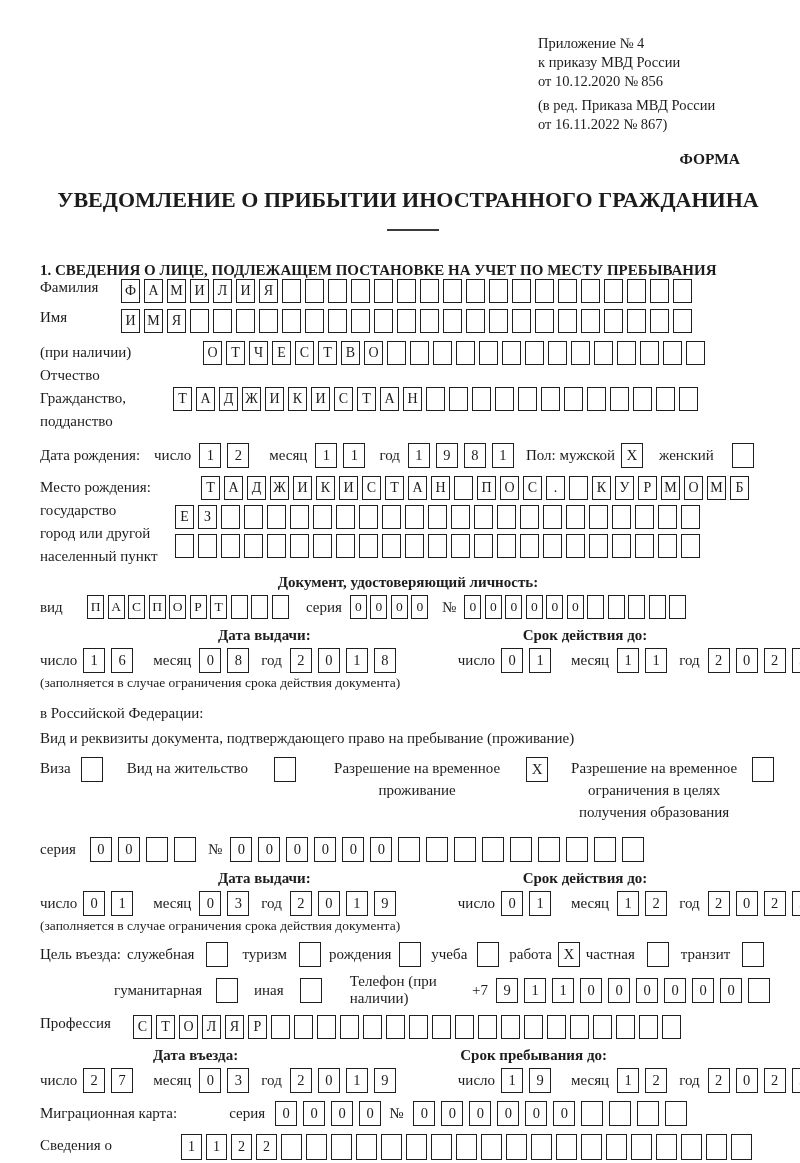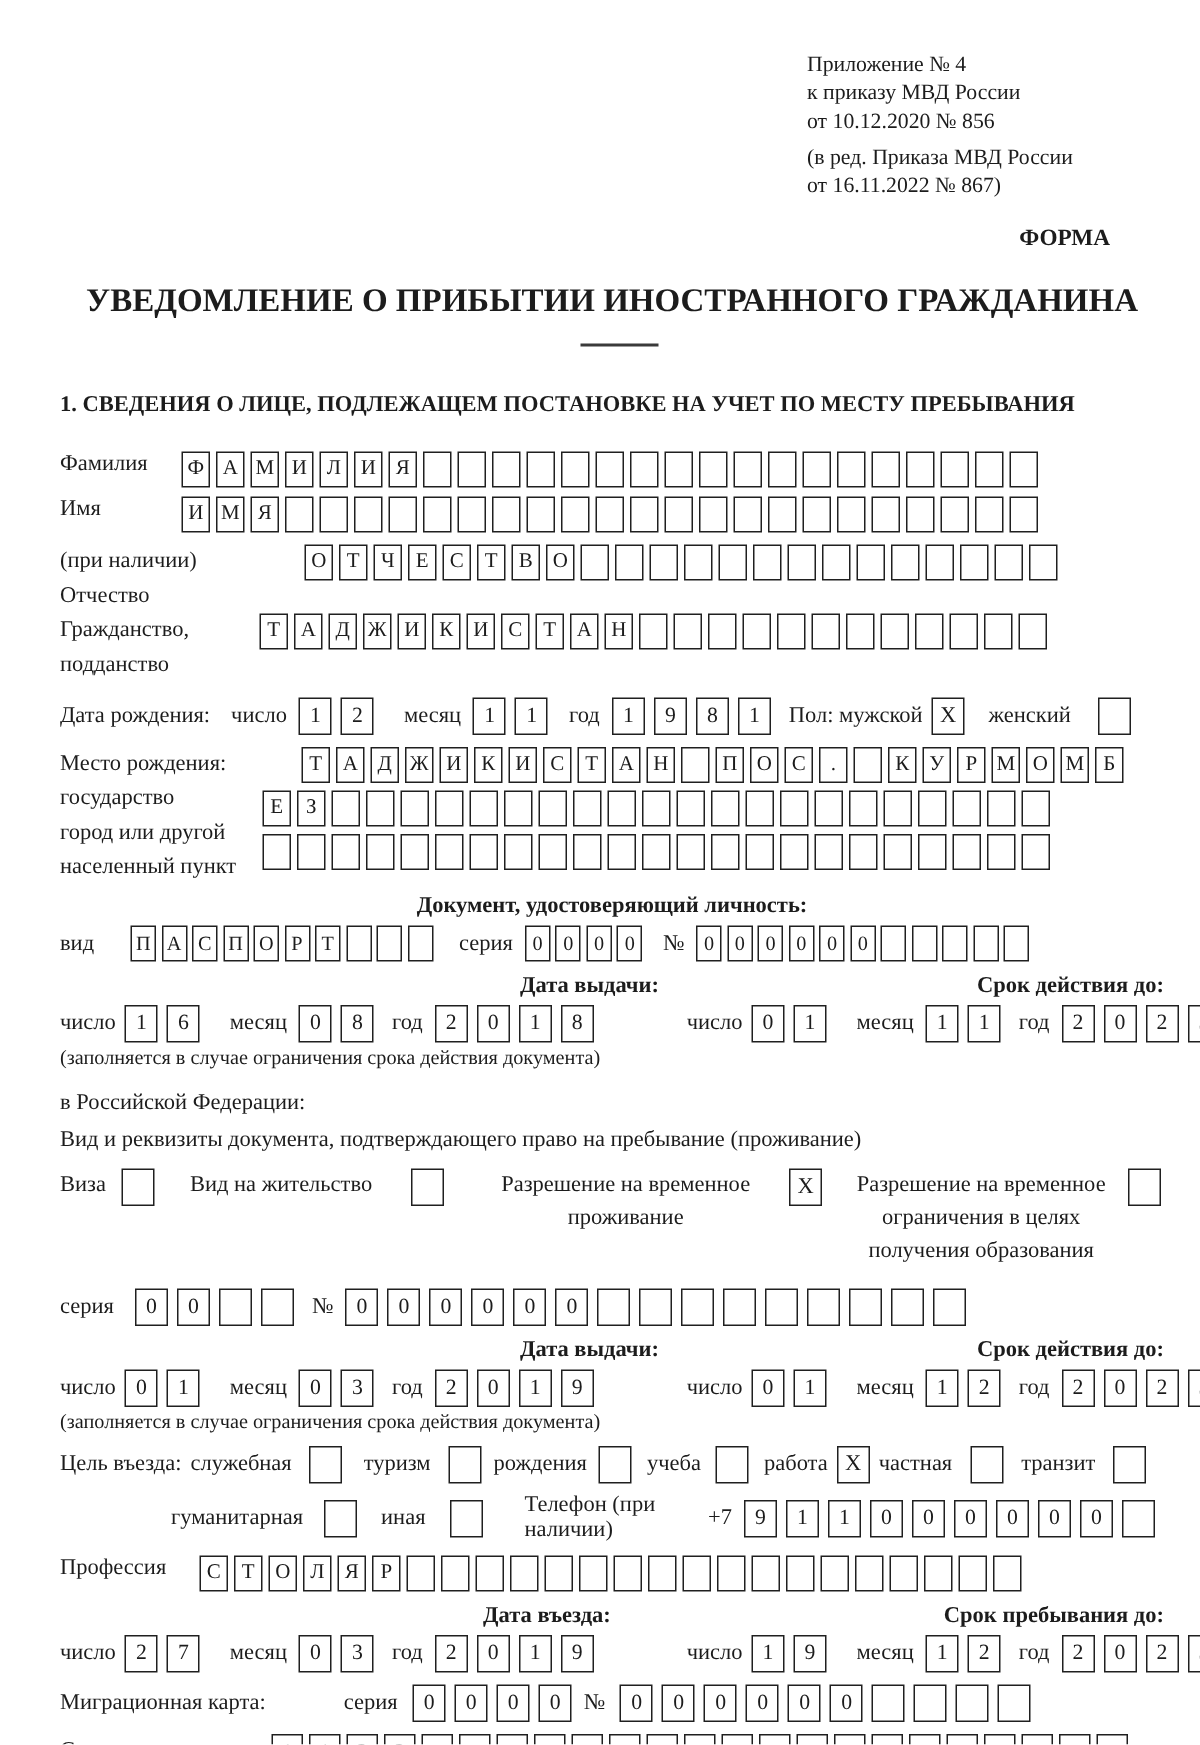--- a/index.html
+++ b/index.html
@@ -27,25 +27,25 @@
     align-items:center; justify-content:center;
     font-size:14px; background:#fff;
   }
   .cell  { width:19px; height:24px; margin-right:4px; }
   .c-sm .cell { width:17px; height:24px; margin-right:3.5px; font-size:13.5px; }
   .c-dt .cell { width:22px; height:25px; margin-right:6px; font-size:14.5px; }
   .c-lg .cell { width:21px; height:26px; margin-right:4px; }
   .cbox { width:22px; height:25px; font-size:15px; }
   .inl { display:flex; align-items:center; }
   .mini-lbl { margin:0 8px 0 14px; }
-  .hdr-line { font-weight:bold;justify-content:flex-end; }
+  .hdr-line { font-weight:bold; }
   .note { font-size:13.5px; text-align:left; padding-right:4px; margin-top:2px; }
   .center-bold { text-align:center; font-weight:bold; margin-top:6px; }
   
-  .mt4{margin-top:4px}.mt6{margin-top:6px}.mt8{margin-top:8px}.mt10{margin-top:10px}.mt14{margin-top:14px}.mt22{margin-top:22px}
+  .mt4{margin-top:4px}.mt6{margin-top:6px}.mt8{margin-top:8px}.mt10{margin-top:10px}.mt14{margin-top:14px}.mt22{}
   .w-surname { width:81px; }
   .w-patr { width:163px; }
   .w-cit  { width:133px; }
   .w-birthpl { width:135px; }
   .opts { display:flex; align-items:flex-start; margin-top:6px; }
   .opt { display:flex; align-items:flex-start; }
   .opt .txt { text-align:center; line-height:22px; }
   .opt .cbox { margin-left:10px; margin-top:0; }
   .stack > div + div { margin-top:5px; }
 </style>
@@ -545,21 +545,21 @@
         <span class="cell"></span>
         <span class="cell"></span>
         <span class="cell"></span>
         <span class="cell"></span>
         <span class="cell"></span>
         <span class="cell"></span>
       </div>
   </div>
 
   <div class="row mt8 hdr-line">
-    <span style="margin-left:80px">Дата въезда:</span>
+    <span style="margin-left:113px">Дата въезда:</span>
     <span style="margin-left:222px">Срок пребывания до:</span>
   </div>
   <div class="row inl mt4 c-dt">
     <span>число</span>
     <span class="cells" style="margin-left:6px">
         <span class="cell">2</span>
         <span class="cell">7</span>
       </span>
     <span class="mini-lbl">месяц</span>
     <span class="cells">

